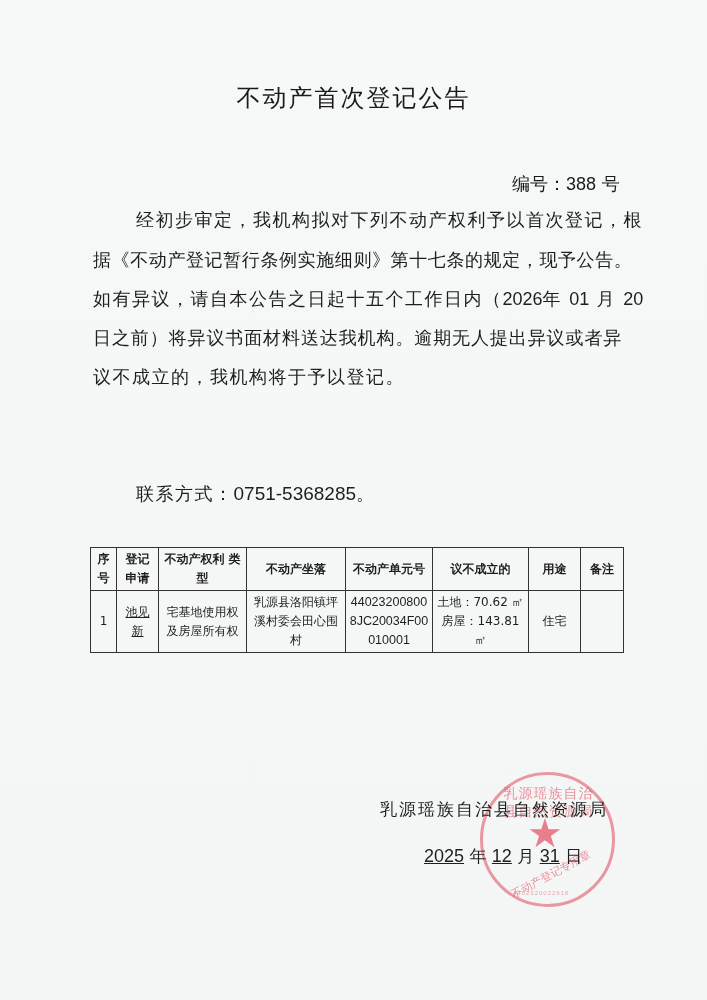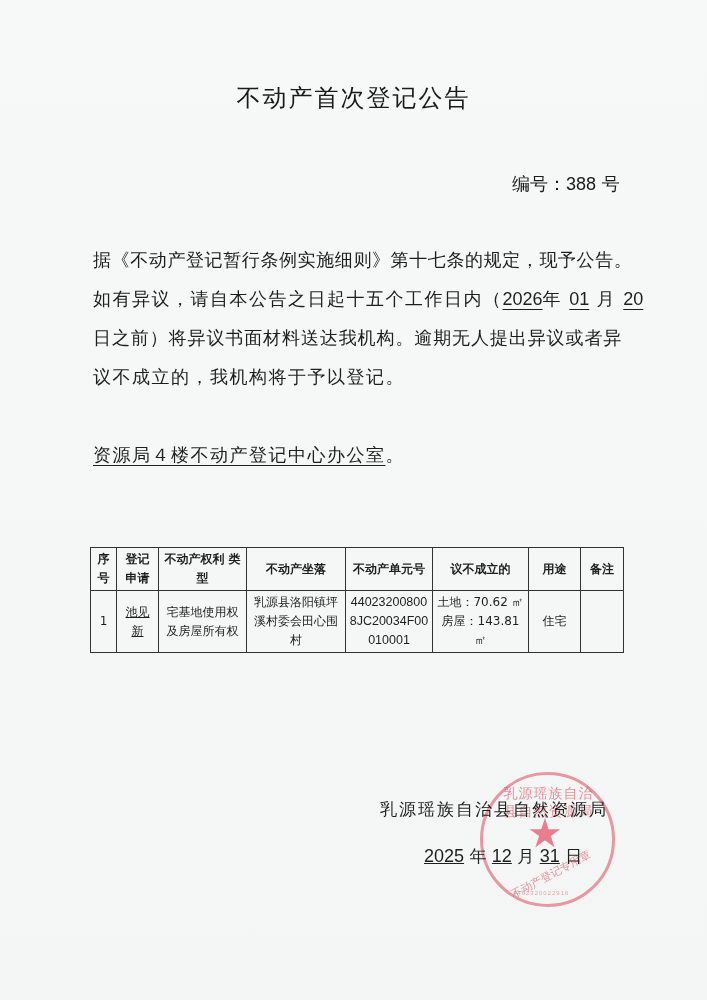--- a/index.html
+++ b/index.html
@@ -43,21 +43,21 @@
     }
     .doc-number .num { font-family: "Liberation Sans", sans-serif; }
     .line {
       position: absolute;
       white-space: nowrap;
       font-family: "DejaVu Sans", "Liberation Sans", sans-serif;
       font-size: 18px;
       color: #1e1e1e;
       letter-spacing: 1.5px;
     }
-    .u { text-decoration: underline; text-underline-offset: 4px; text-decoration-thickness: 1px; text-align: right; }
+    .u { text-underline-offset: 4px; text-decoration-thickness: 1px; text-align: right; }
     .latin { font-family: "Liberation Sans", sans-serif; letter-spacing: 0; }
 
     table.registry {
       position: absolute;
       left: 90px;
       top: 547px;
       width: 533px;
       border-collapse: collapse;
       font-family: "DejaVu Sans", "Liberation Sans", sans-serif;
       font-size: 12px;
@@ -150,31 +150,32 @@
 <body>
 
 <div class="page">
 
   <div class="title">不动产首次登记公告</div>
 
   <div class="doc-number">
     <span>编号：</span><span class="num">388</span><span> 号</span>
   </div>
 
+  <div class="line" style="top:208px; left:136px;">经初步审定，我机构拟对下列不动产权利予以首次登记，根</div>
   <div class="line" style="top:248px; left:93px; letter-spacing:0.6px;">据《不动产登记暂行条例实施细则》第十七条的规定，现予公告。</div>
   <div class="line" style="top:287px; left:93px;">
     <span>如有异议，请自本公告之日起十五个工作日内（</span><span class="u latin">2026</span><span>年</span> <span class="u latin">01</span> <span>月</span> <span class="u latin">20</span>
   </div>
   <div class="line" style="top:365px; left:93px;">议不成立的，我机构将于予以登记。</div>
   <div class="line" style="top:326px; left:93px; letter-spacing:0.9px;">日之前）将异议书面材料送达我机构。逾期无人提出异议或者异</div>
 
-  <div class="line" style="top:443px; left:93px;">
-    <span class="u">资源局４楼不动产登记中心办公室</span><span>。</span>
-  </div>
-
+
+  <div class="line" style="top:482px; left:136px;">
+    <span>联系方式：</span><span class="u latin" style="font-size:19px;">0751-5368285</span><span>。</span>
+  </div>
 
   <table class="registry">
     <colgroup>
       <col style="width:26px">
       <col style="width:42px">
       <col style="width:88px">
       <col style="width:99px">
       <col style="width:87px">
       <col style="width:96px">
       <col style="width:52px">

